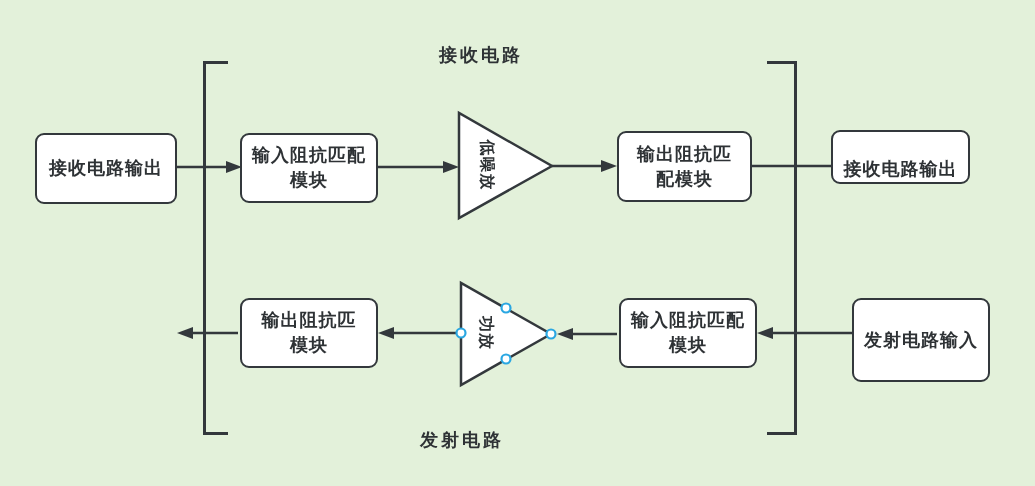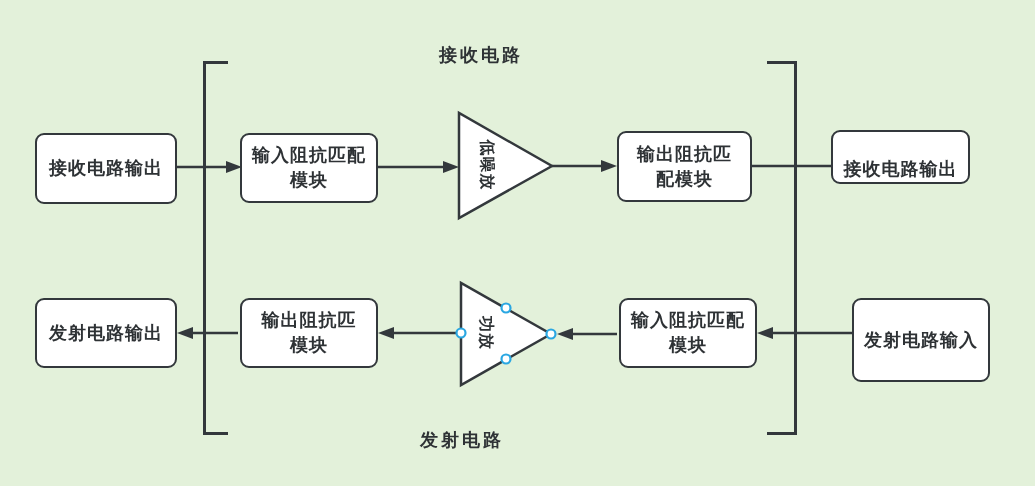--- a/index.html
+++ b/index.html
@@ -126,23 +126,20 @@
 模块</span>
   </div>
   <div class="box" style="left:617px; top:131px; width:135px; height:71px;">
     <span class="box-label">输出阻抗匹
 配模块</span>
   </div>
   <div class="box" style="left:831px; top:130px; width:139px; height:54px;align-items:flex-end;">
     <span class="box-label">接收电路输出</span>
   </div>
 
-  <div class="box" style="left:35px; top:298px; width:142px; height:70px;">
-    <span class="box-label">发射电路输出</span>
-  </div>
   <div class="box" style="left:240px; top:298px; width:138px; height:70px;">
     <span class="box-label">输出阻抗匹
 模块</span>
   </div>
   <div class="box" style="left:619px; top:298px; width:138px; height:70px;">
     <span class="box-label">输入阻抗匹配
 模块</span>
   </div>
   <div class="box" style="left:852px; top:298px; width:138px; height:84px;">
     <span class="box-label">发射电路输入</span>

